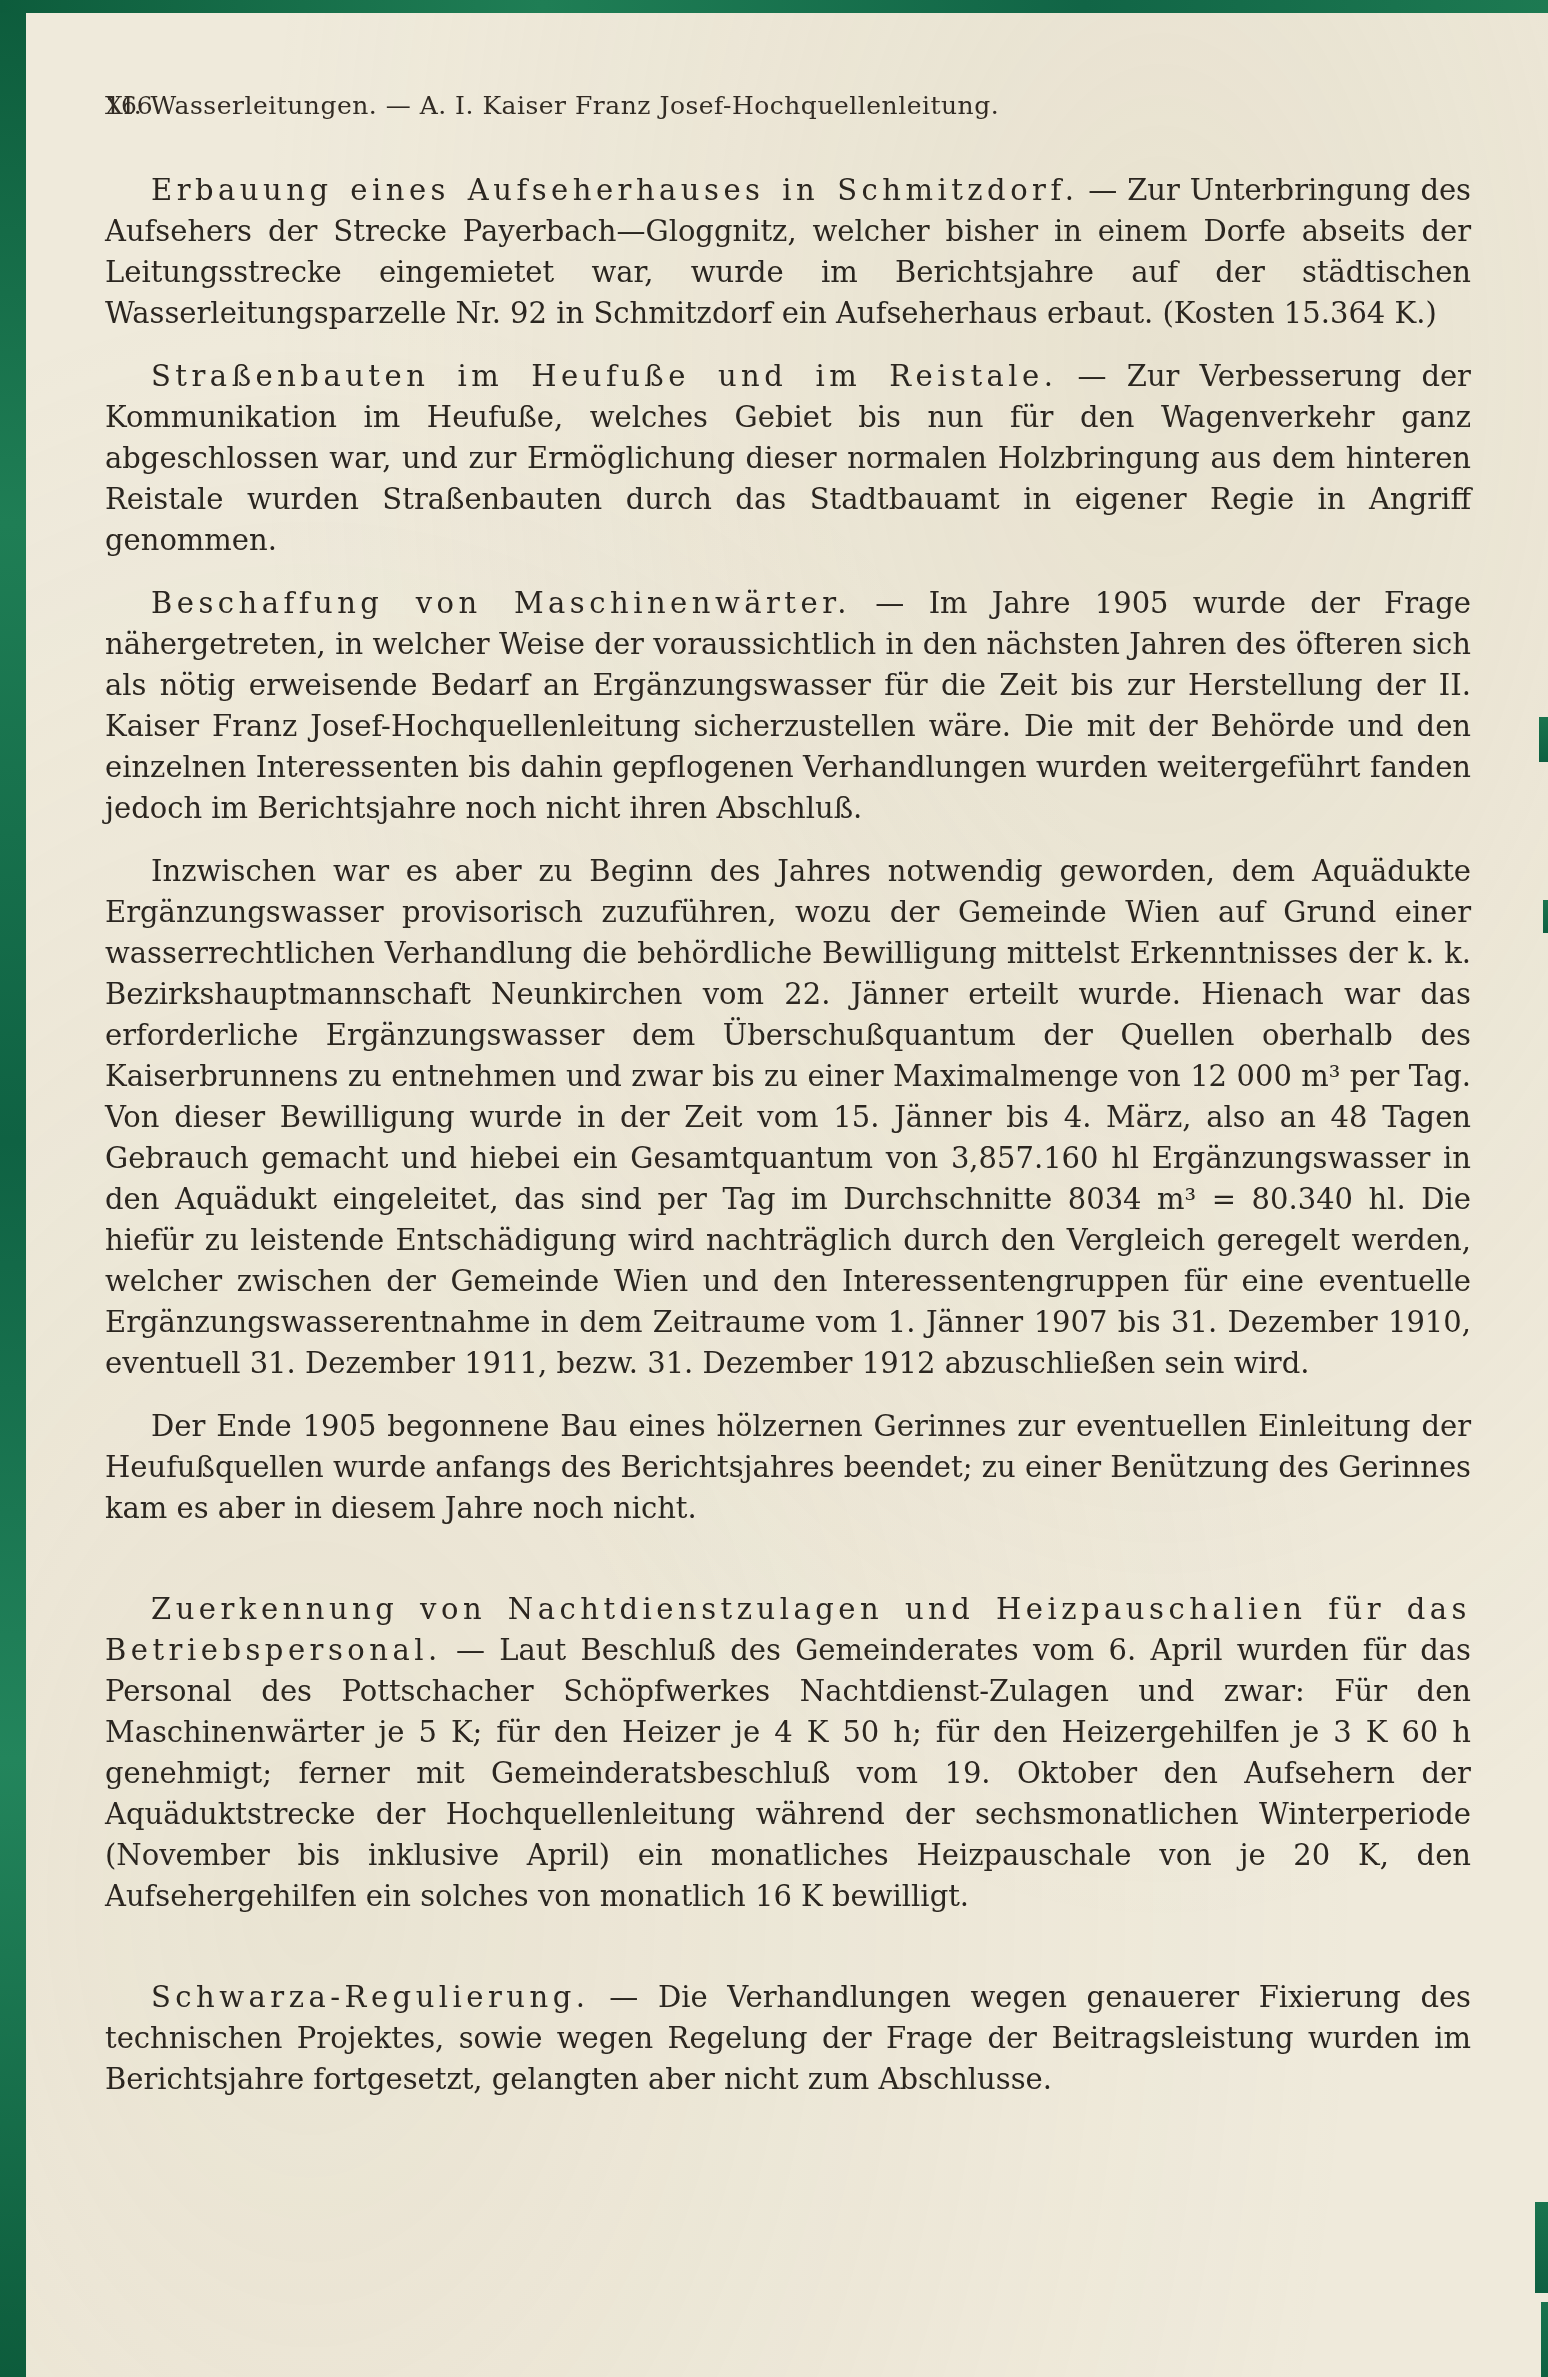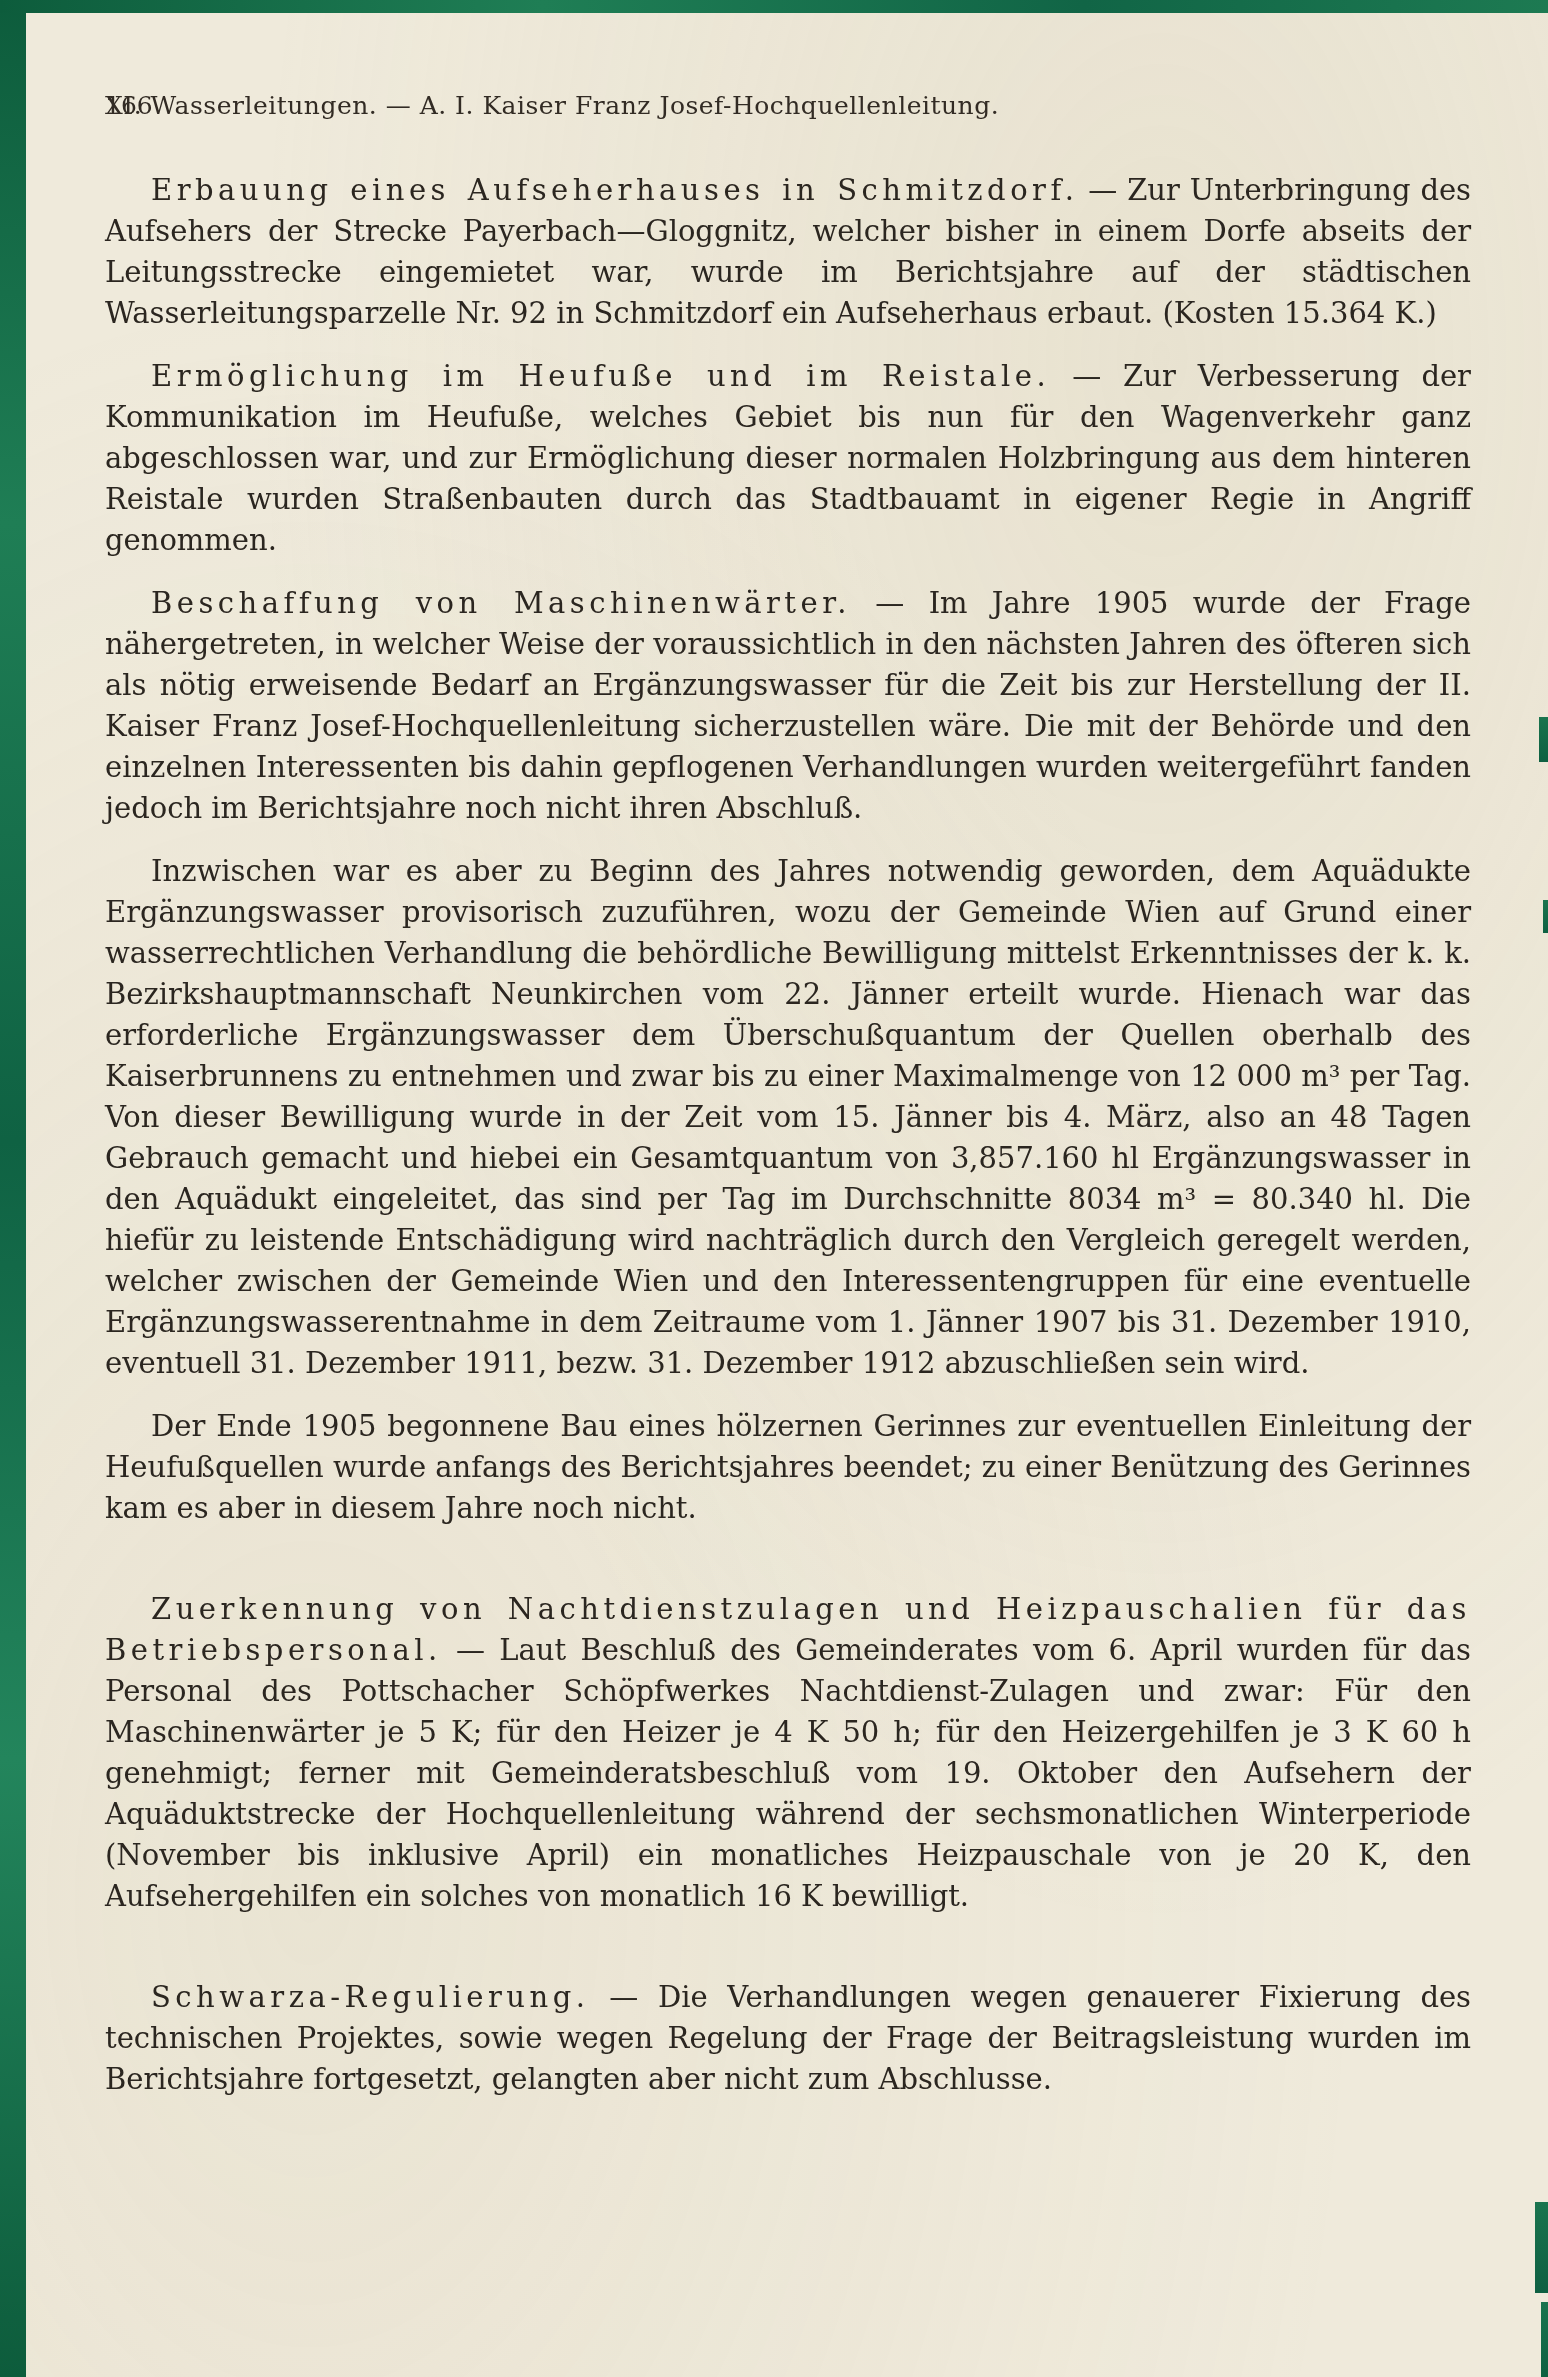--- a/index.html
+++ b/index.html
@@ -110,21 +110,21 @@
   </header>
 
   <main class="body-text">
 
     <p class="para">
       <span class="gesperrt">Erbauung eines Aufseherhauses in Schmitzdorf.</span>
       <span>— Zur Unterbringung des Aufsehers der Strecke Payerbach—Gloggnitz, welcher bisher in einem Dorfe abseits der Leitungsstrecke eingemietet war, wurde im Berichtsjahre auf der städtischen Wasserleitungsparzelle Nr. 92 in Schmitzdorf ein Aufseherhaus erbaut. (Kosten 15.364 K.)</span>
     </p>
 
     <p class="para">
-      <span class="gesperrt">Ermöglichung im Heufuße und im Reistale.</span>
+      <span class="gesperrt">Straßenbauten im Heufuße und im Reistale.</span>
       <span>— Zur Verbesserung der Kommunikation im Heufuße, welches Gebiet bis nun für den Wagenverkehr ganz abgeschlossen war, und zur Ermöglichung dieser normalen Holzbringung aus dem hinteren Reistale wurden Straßenbauten durch das Stadtbauamt in eigener Regie in Angriff genommen.</span>
     </p>
 
     <p class="para">
       <span class="gesperrt">Beschaffung von Maschinenwärter.</span>
       <span>— Im Jahre 1905 wurde der Frage nähergetreten, in welcher Weise der voraussichtlich in den nächsten Jahren des öfteren sich als nötig erweisende Bedarf an Ergänzungswasser für die Zeit bis zur Herstellung der II. Kaiser Franz Josef-Hochquellenleitung sicherzustellen wäre. Die mit der Behörde und den einzelnen Interessenten bis dahin gepflogenen Verhandlungen wurden weitergeführt fanden jedoch im Berichtsjahre noch nicht ihren Abschluß.</span>
     </p>
 
     <p class="para">
       <span>Inzwischen war es aber zu Beginn des Jahres notwendig geworden, dem Aquädukte Ergänzungswasser provisorisch zuzuführen, wozu der Gemeinde Wien auf Grund einer wasserrechtlichen Verhandlung die behördliche Bewilligung mittelst Erkenntnisses der k. k. Bezirkshauptmannschaft Neunkirchen vom 22. Jänner erteilt wurde. Hienach war das erforderliche Ergänzungswasser dem Überschußquantum der Quellen oberhalb des Kaiserbrunnens zu entnehmen und zwar bis zu einer Maximalmenge von 12 000 m³ per Tag. Von dieser Bewilligung wurde in der Zeit vom 15. Jänner bis 4. März, also an 48 Tagen Gebrauch gemacht und hiebei ein Gesamtquantum von 3,857.160 hl Ergänzungswasser in den Aquädukt eingeleitet, das sind per Tag im Durchschnitte 8034 m³ = 80.340 hl. Die hiefür zu leistende Entschädigung wird nachträglich durch den Vergleich geregelt werden, welcher zwischen der Gemeinde Wien und den Interessentengruppen für eine eventuelle Ergänzungswasserentnahme in dem Zeitraume vom 1. Jänner 1907 bis 31. Dezember 1910, eventuell 31. Dezember 1911, bezw. 31. Dezember 1912 abzuschließen sein wird.</span>

